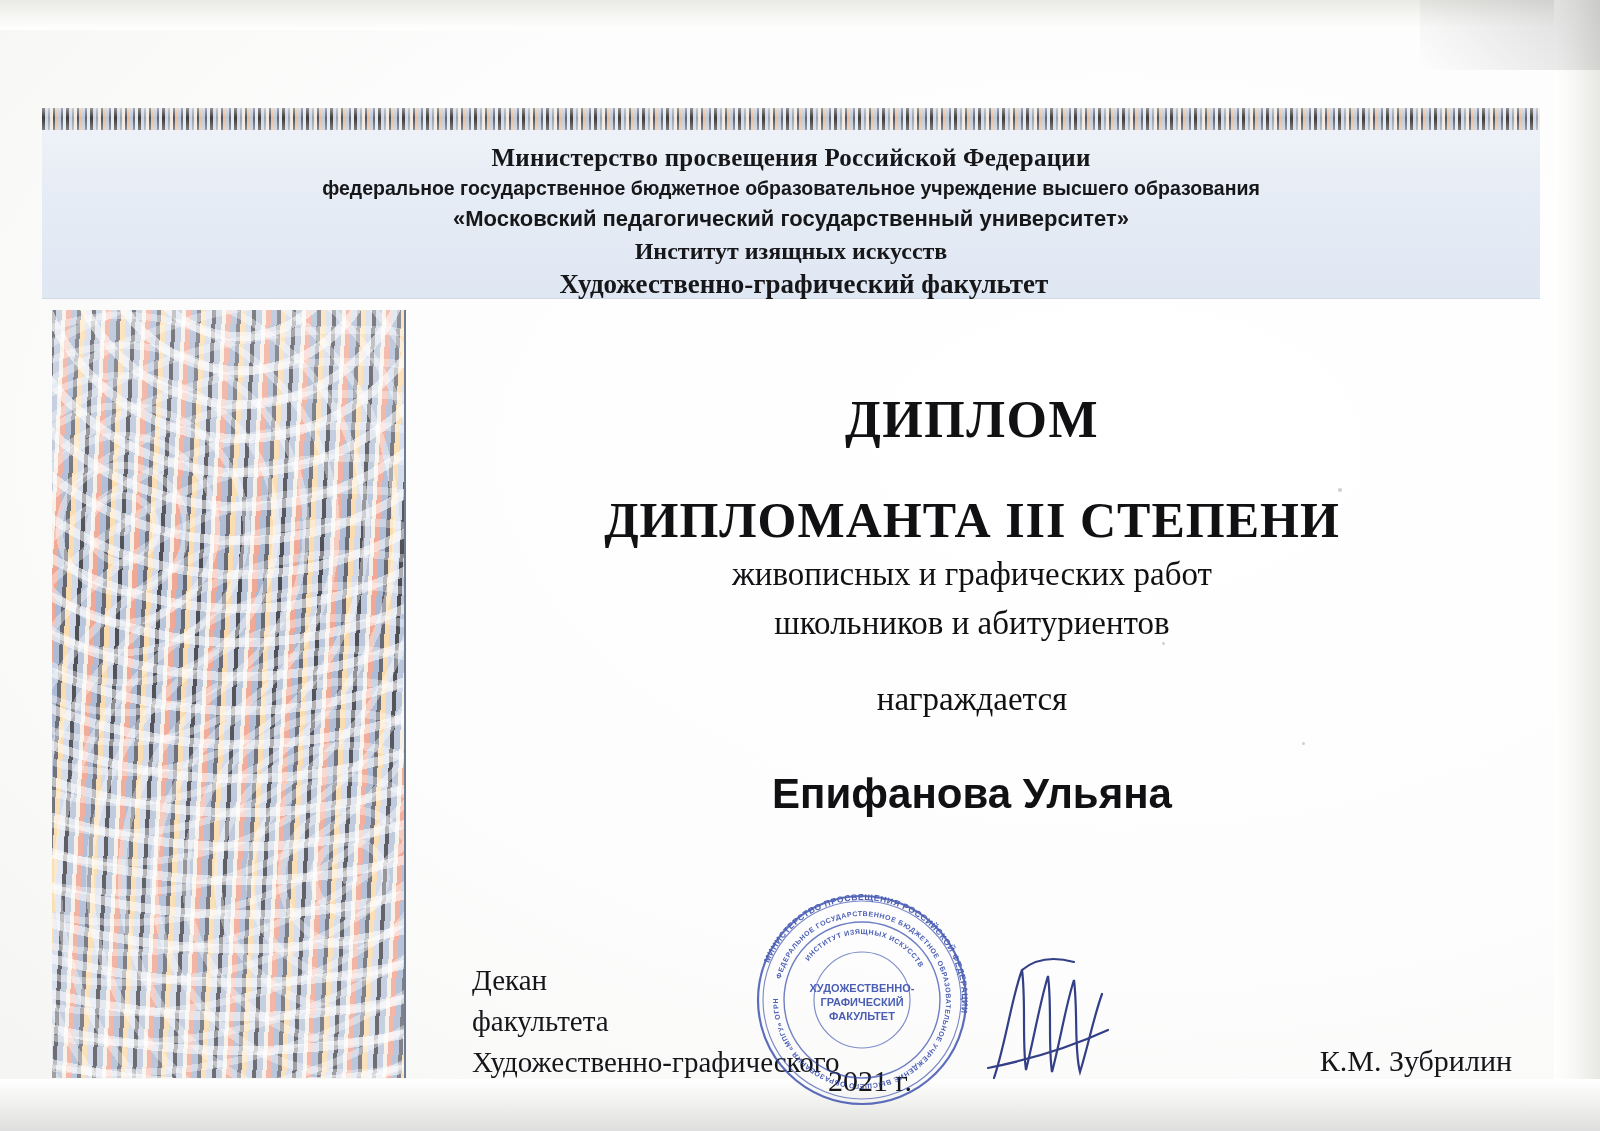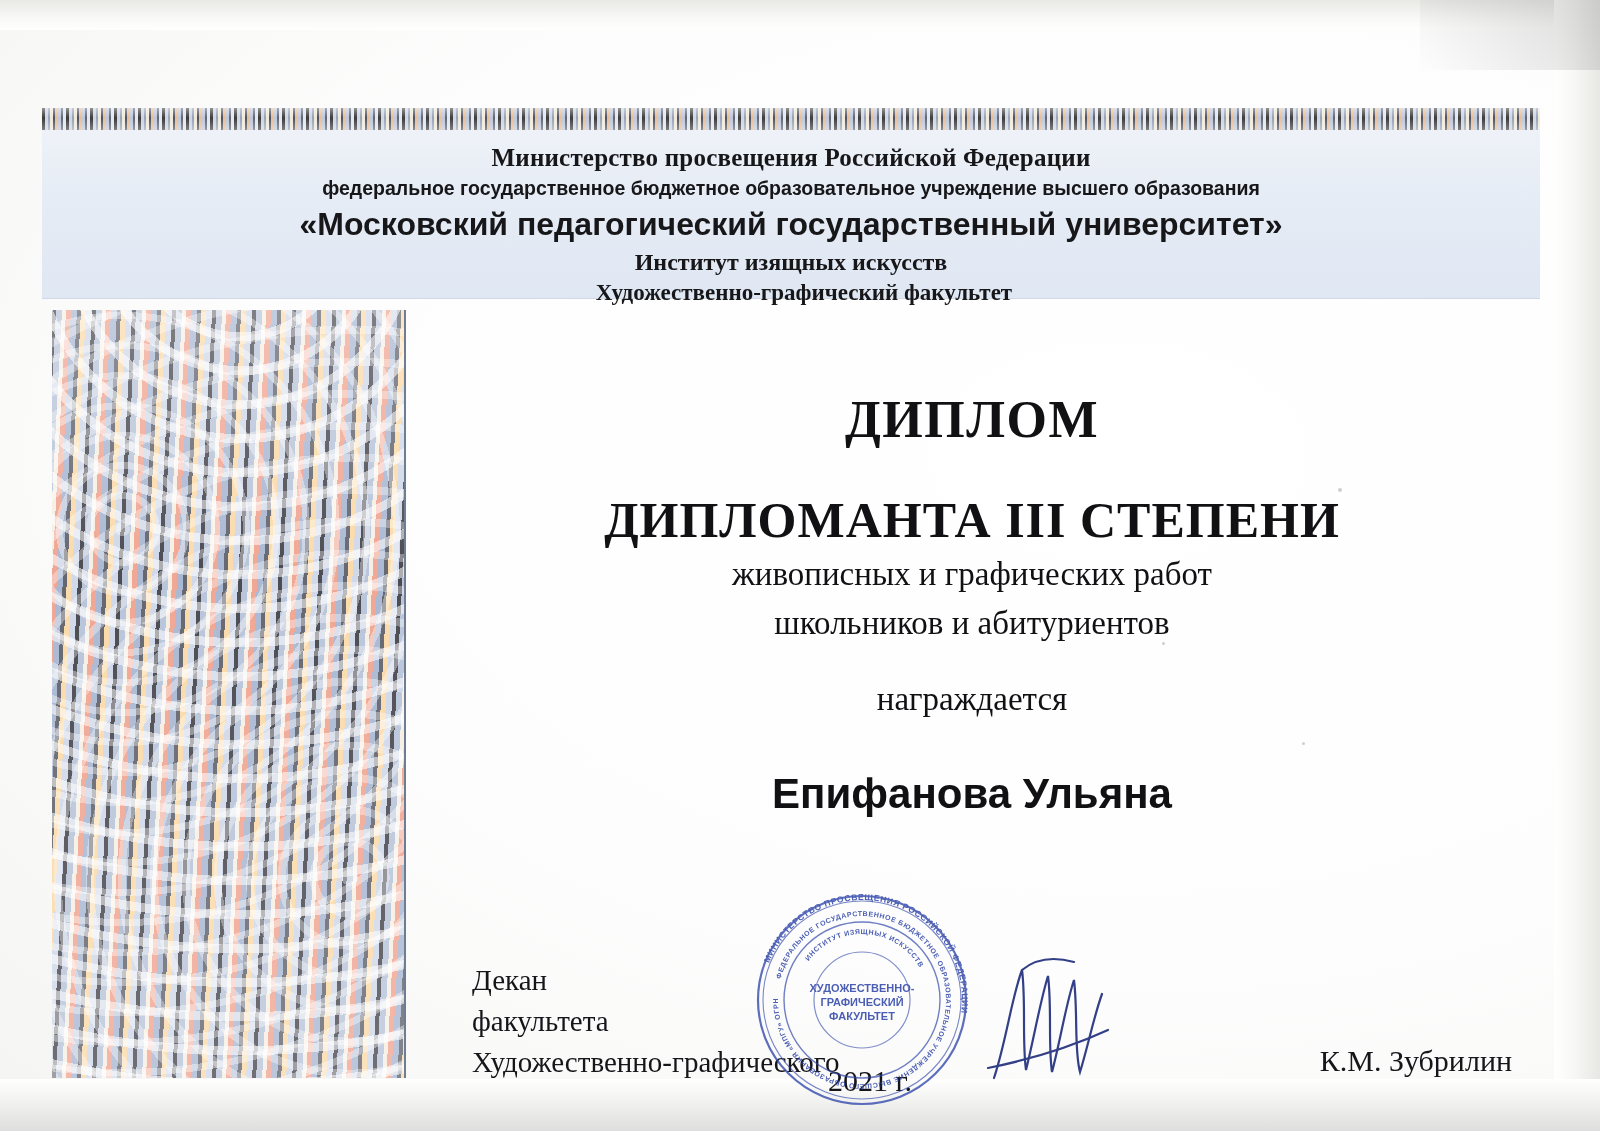--- a/index.html
+++ b/index.html
@@ -104,33 +104,33 @@
   }
   .h-l2 {
     font-family: "Liberation Sans", sans-serif;
     font-weight: bold;
     font-size: 19.5px;
     margin-bottom: 6px;
   }
   .h-l3 {
     font-family: "Liberation Sans", sans-serif;
     font-weight: bold;
-    font-size: 32px;
+    font-size: 22px;
     margin-bottom: 6px;
   }
   .h-l4 {
     font-family: "Liberation Serif", serif;
     font-weight: bold;
     font-size: 24px;
     margin-bottom: 4px;
   }
   .h-l5 {
     font-family: "Liberation Serif", serif;
     font-weight: bold;
-    font-size: 23px;
+    font-size: 27px;
     padding-left: 26px;
   }
 
   
   .left-art-frame {
     position: absolute;
     left: 10px;
     top: 222px;
     width: 352px;
     height: 768px;

